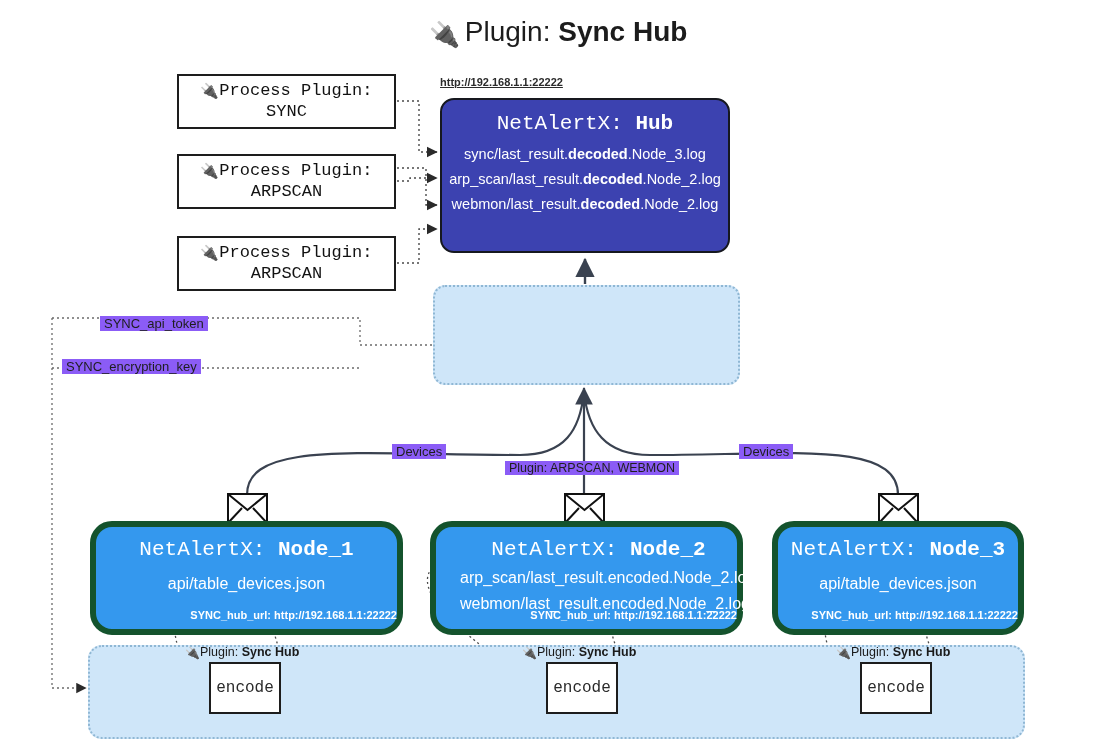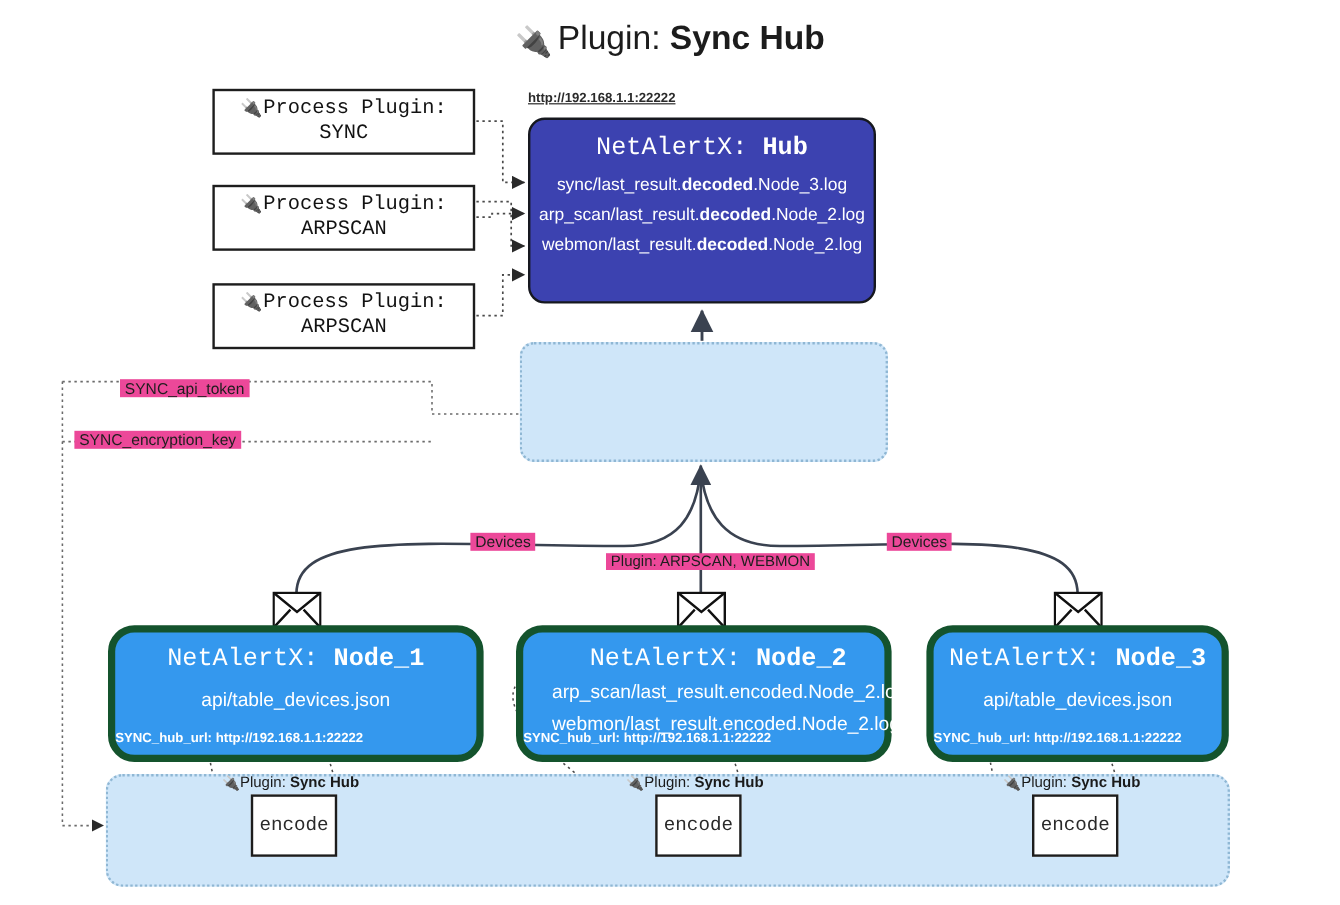--- a/index.html
+++ b/index.html
@@ -47,40 +47,40 @@
           font-family:"Liberation Mono","DejaVu Sans Mono",monospace;font-size:19px;color:#161616;}
 
   
   .node{position:absolute;height:114px;background:#3498ee;
         border:6px solid #14532d;border-radius:22px;box-sizing:border-box;color:#ffffff;}
   .node-title{text-align:center;margin-top:11px;font-size:21px;
               font-family:"Liberation Mono","DejaVu Sans Mono",monospace;white-space:nowrap;}
   .node-title b{font-weight:700;}
   .node-line{text-align:center;font-size:16px;line-height:1.6;white-space:nowrap;}
   .node-lines{margin-top:10px;}
-  .node-foot{position:absolute;left:0;bottom:8px;width:100%;text-align:left;
+  .node-foot{position:absolute;left:0;bottom:8px;width:100%;text-align:right;
              font-size:11px;font-weight:700;white-space:nowrap;}
 
   
   .env{position:absolute;width:41px;height:31px;}
 
   
   .bottom-wrap{position:absolute;left:88px;top:645px;width:937px;height:94px;
                background:#cfe6f9;border:2px dotted #8fb7d4;border-radius:14px;box-sizing:border-box;}
   .encode{position:absolute;width:72px;height:52px;background:#ffffff;
           border:2px solid #1d1d1d;box-sizing:border-box;
           display:flex;align-items:center;justify-content:center;
           font-family:"Liberation Mono","DejaVu Sans Mono",monospace;font-size:16px;color:#2a2a2a;}
   .encode-label{position:absolute;font-size:12.5px;color:#1a1a1a;white-space:nowrap;}
   .encode-label .plug{font-size:12px;vertical-align:-1px;}
   .encode-label b{font-weight:700;}
 
   
   .elabel{position:absolute;font-size:13px;color:#1e1e1e;white-space:nowrap;
-          background:#ec4899;padding:0 4px;}
+          background:#8b5cf6;padding:0 4px;}
   .elabel.sm{font-size:12.5px;}
 </style>
 </head>
 <body>
 
 <div class="stage">
 
   <svg class="edges" viewBox="0 0 1117 754">
     <defs>
       <marker id="ah" markerWidth="9" markerHeight="9" refX="7.5" refY="4" orient="auto">

